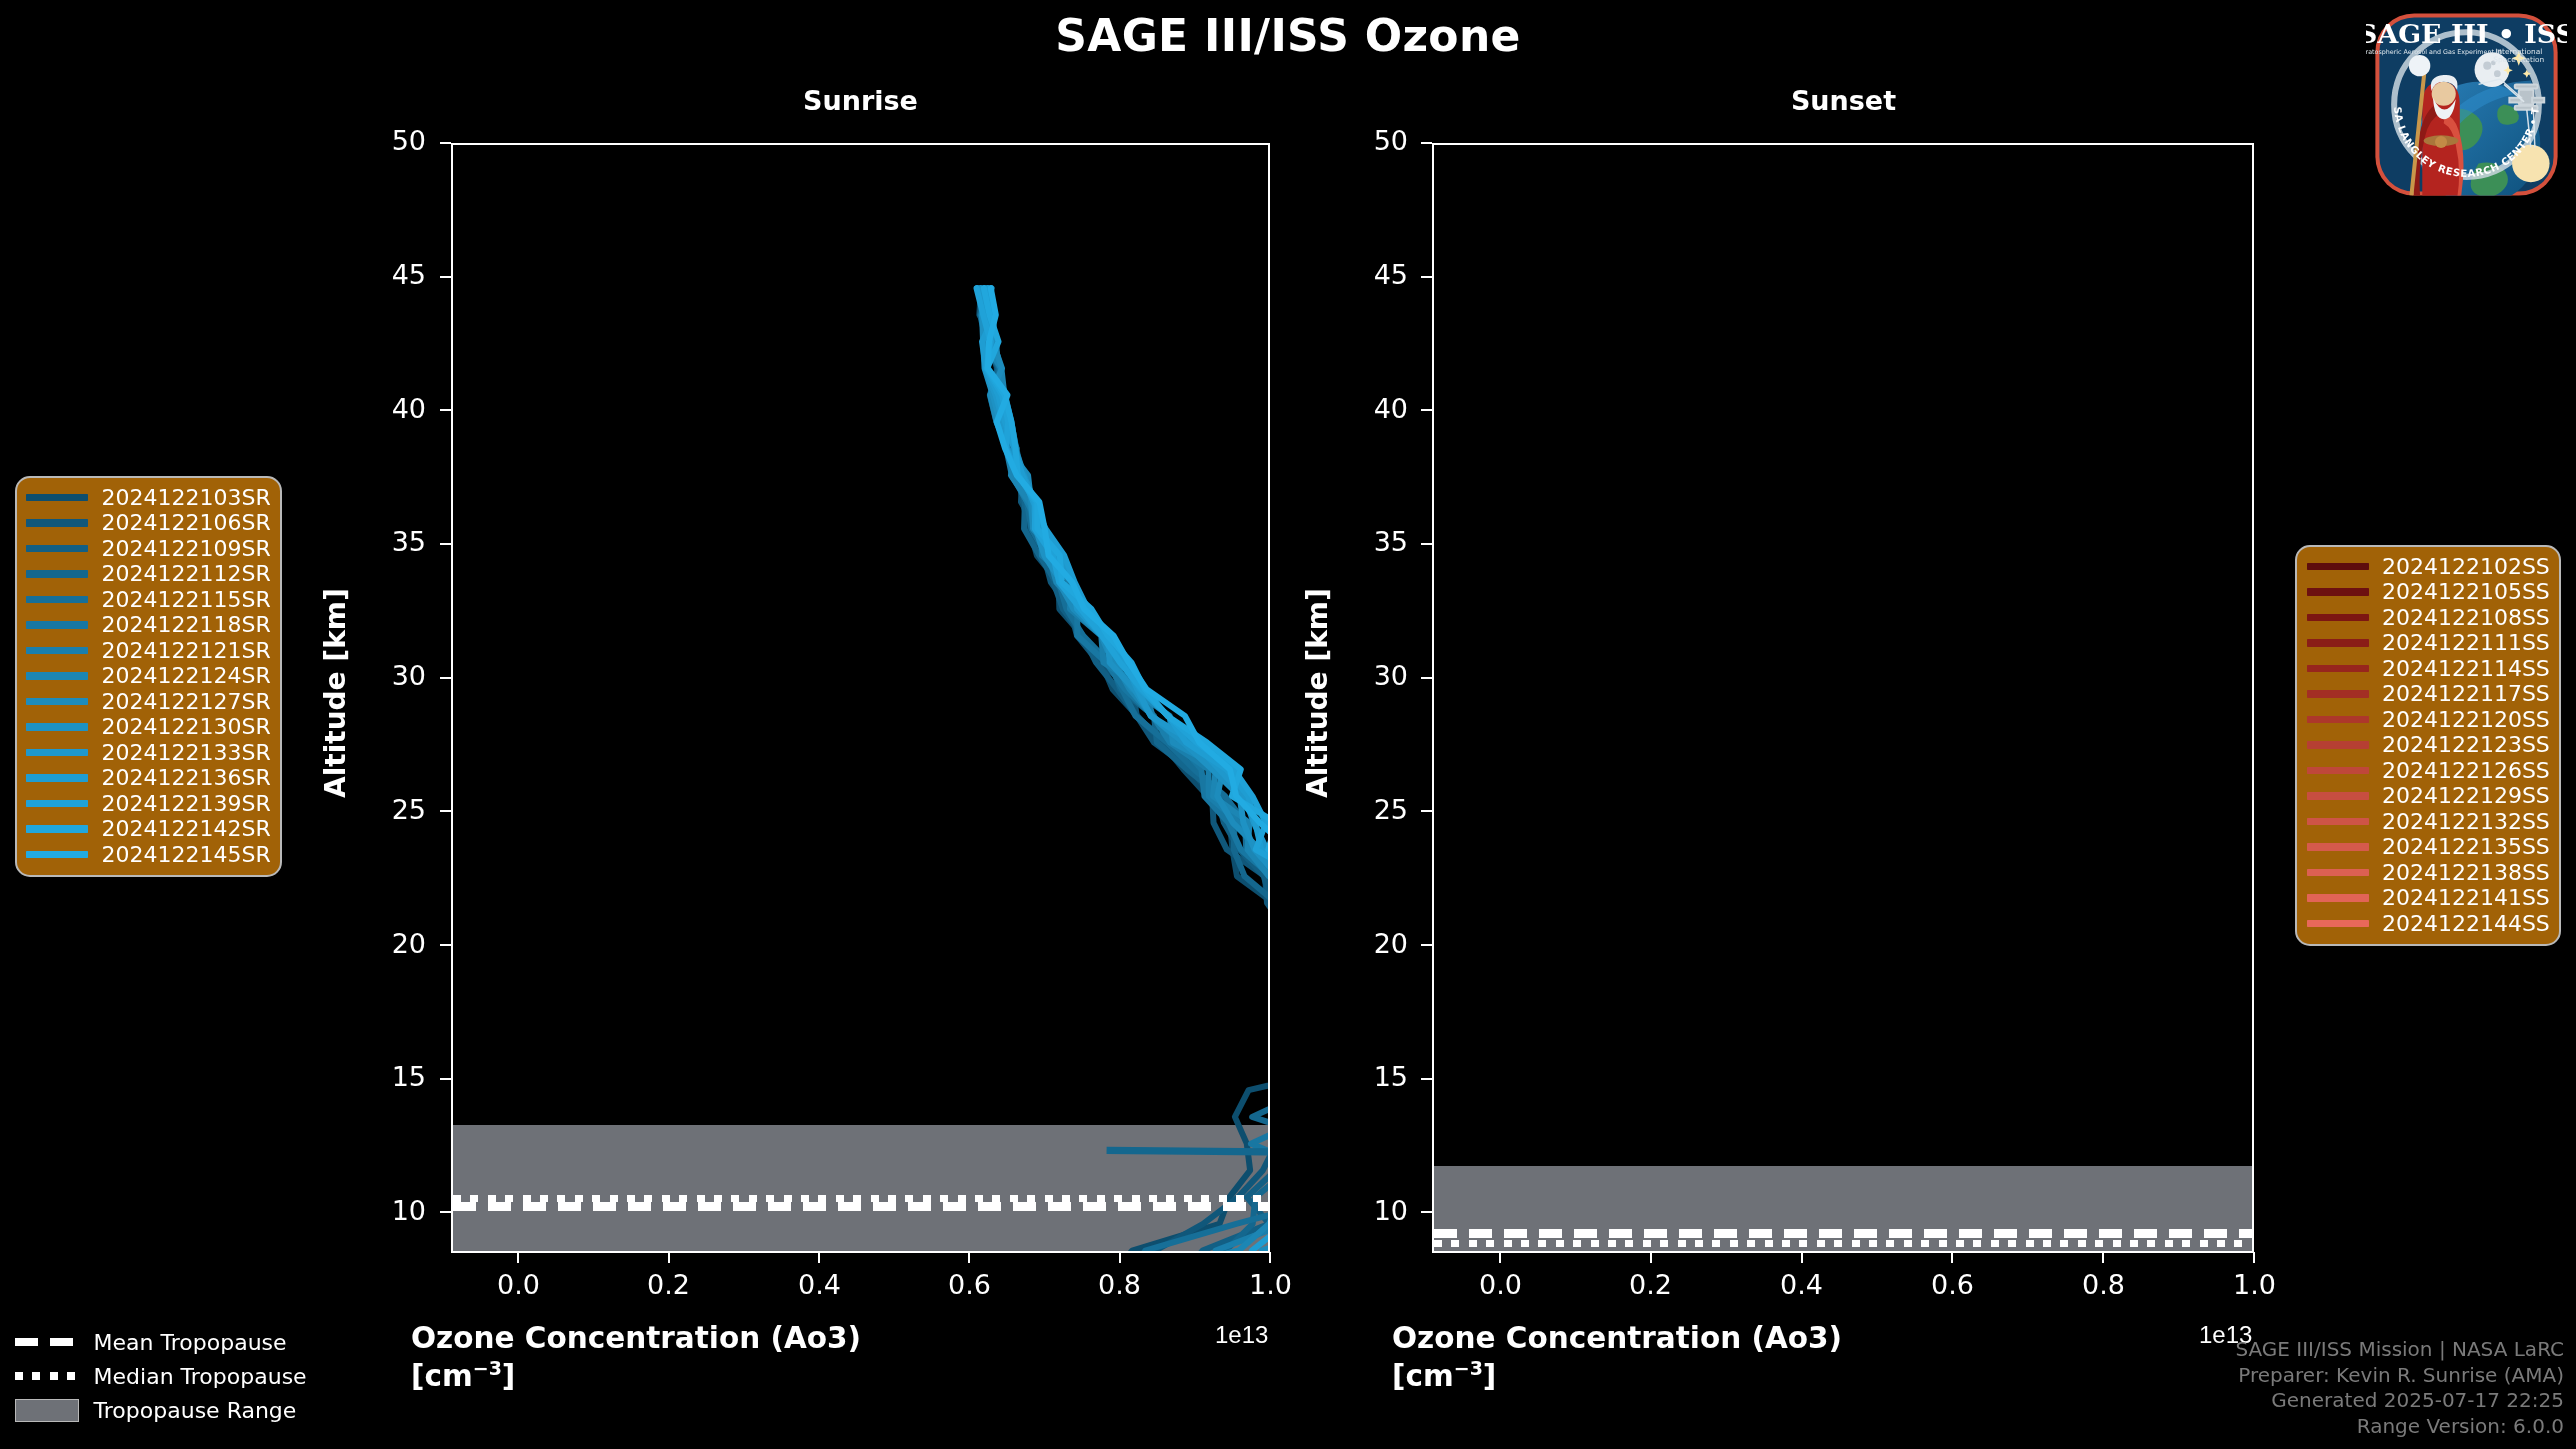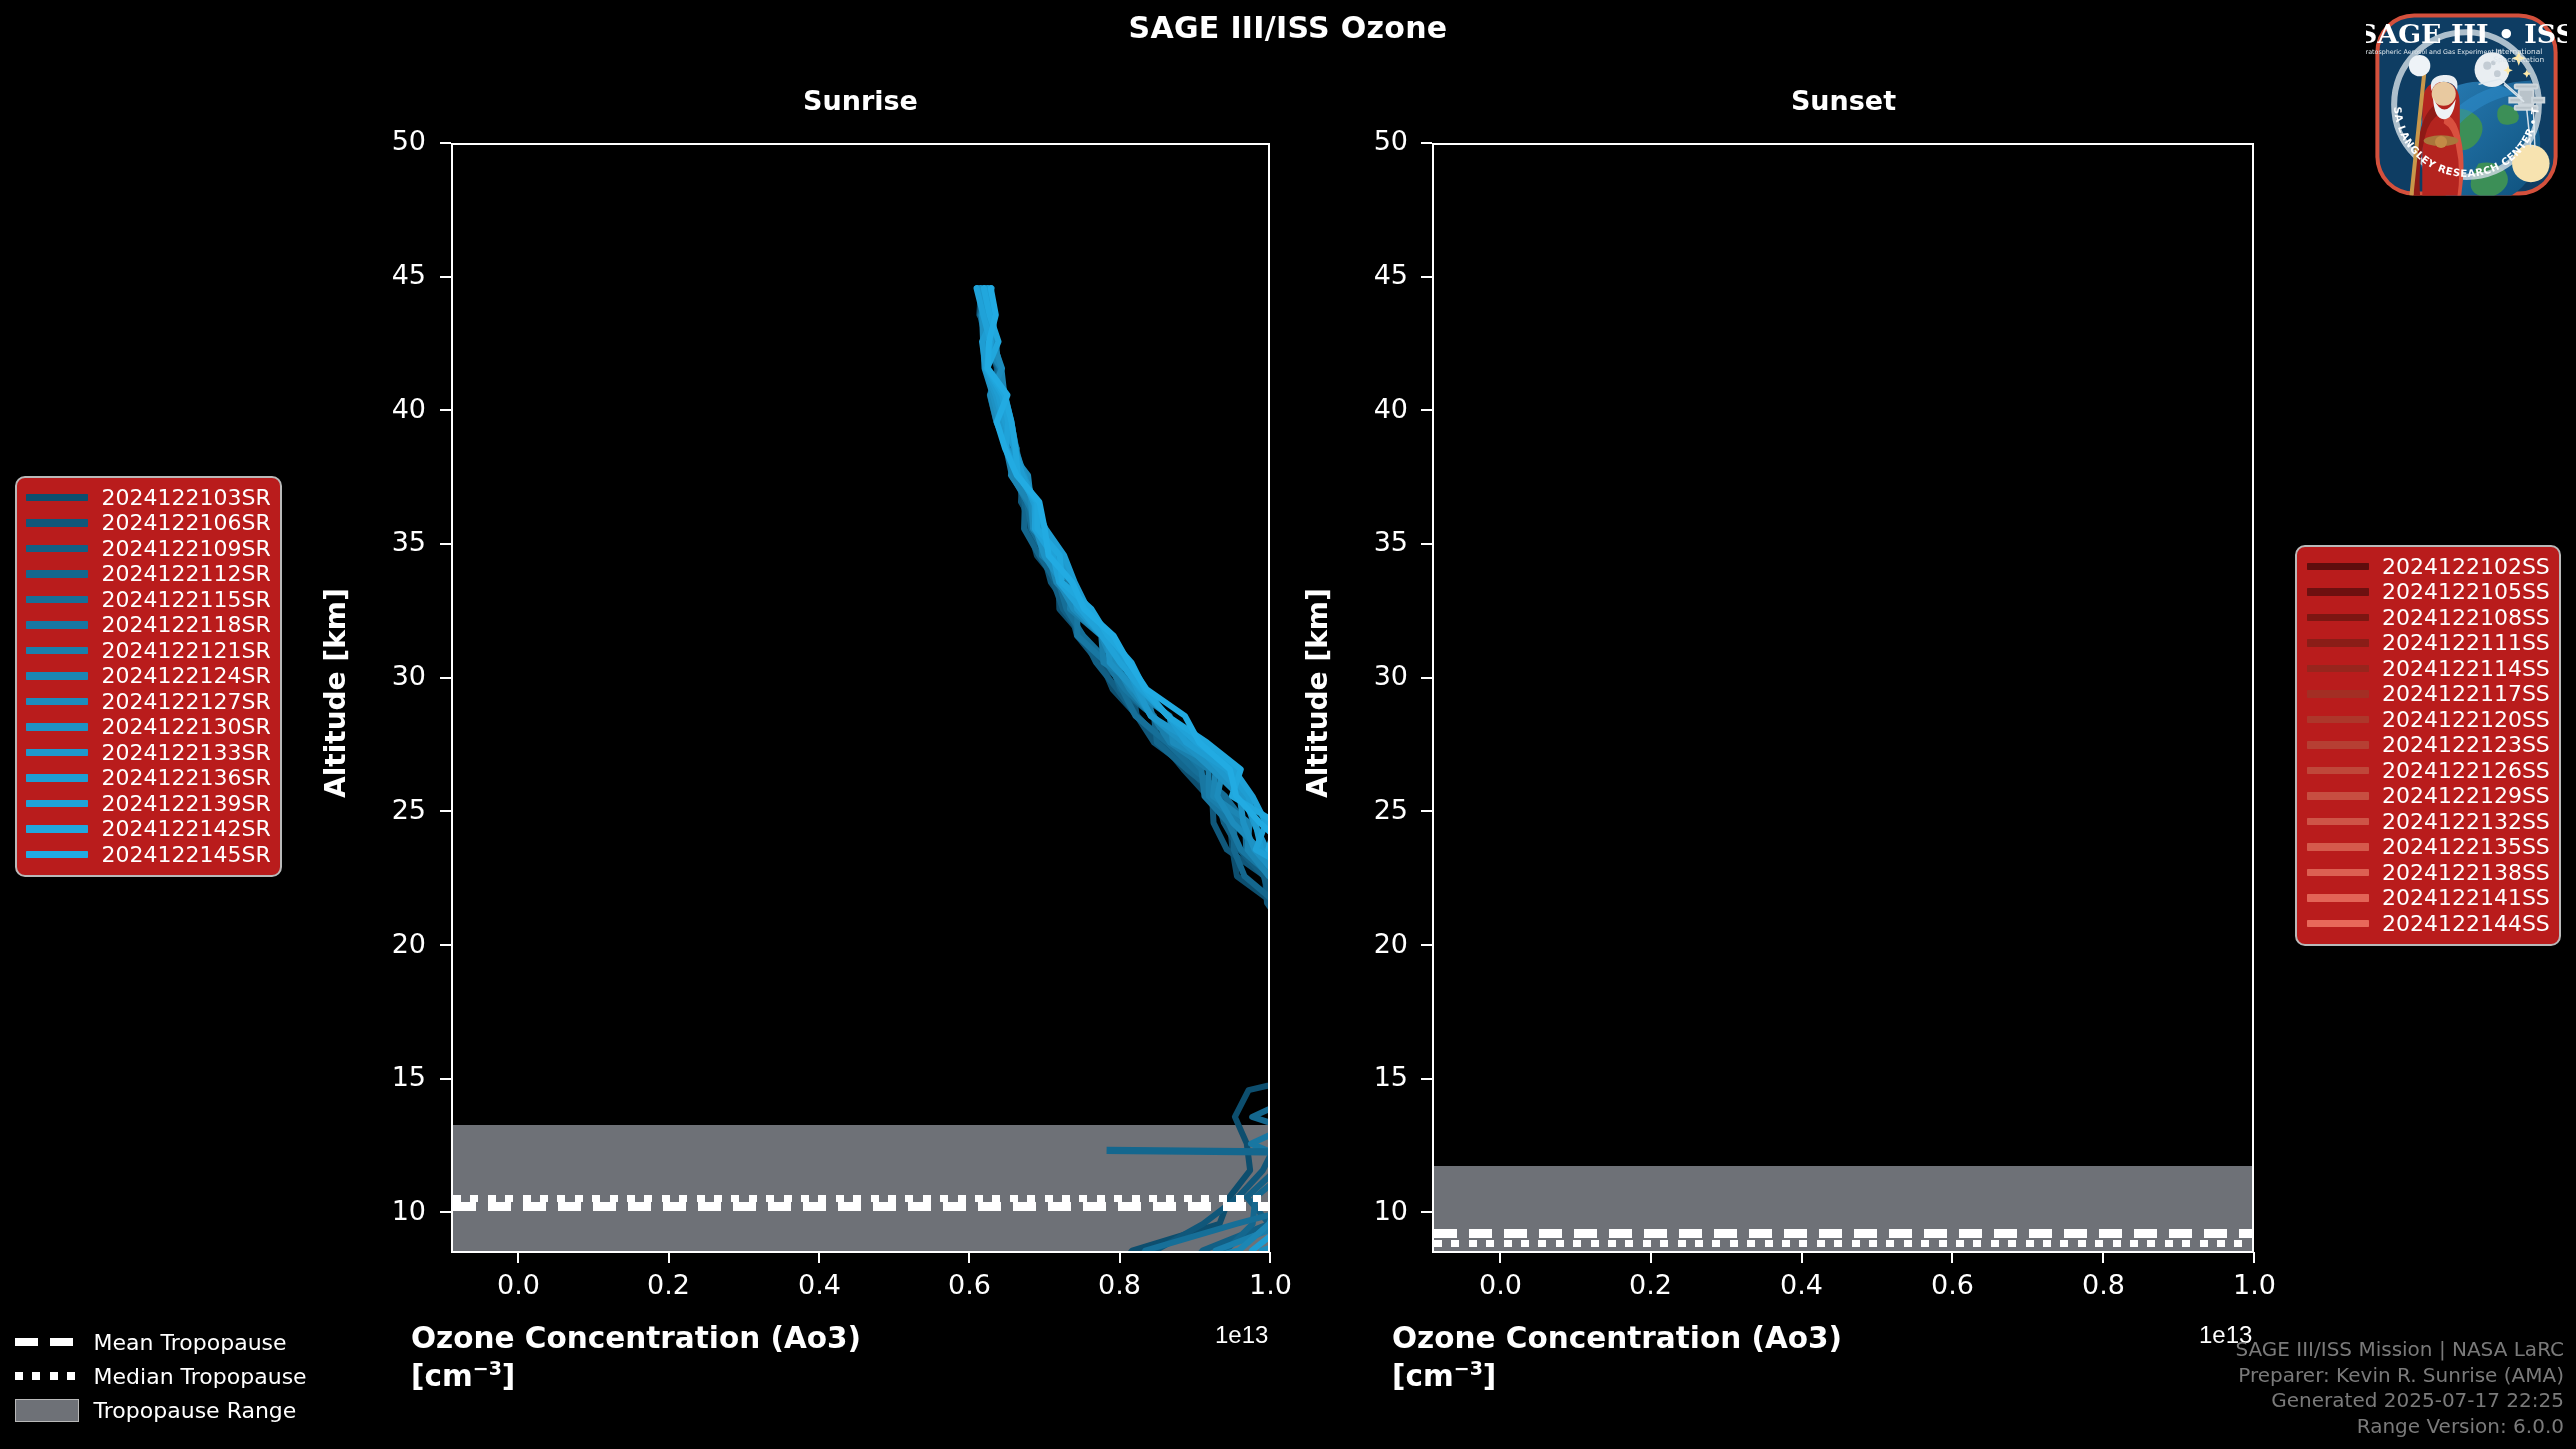--- a/index.html
+++ b/index.html
@@ -3,21 +3,21 @@
 <meta charset="utf-8">
 <style>
   html,body{margin:0;padding:0;background:#000;}
   body{width:2576px;height:1449px;position:relative;overflow:hidden;
        font-family:"DejaVu Sans",sans-serif;color:#fff;}
 
   .abs{position:absolute;}
 
   
   #main-title{left:0;top:12px;width:2576px;text-align:center;
-    font-family:"DejaVu Sans",sans-serif;font-weight:bold;font-size:30px;
+    font-family:"DejaVu Sans",sans-serif;font-weight:bold;font-size:44px;
     line-height:1.08;letter-spacing:0.3px;}
   #main-title div{white-space:nowrap;}
 
   .sub-title{font-family:"DejaVu Sans",sans-serif;font-weight:bold;
     font-size:27px;text-align:center;white-space:nowrap;}
 
   
   .axes{position:absolute;border:2px solid #ffffff;box-sizing:border-box;
         background:#000;overflow:hidden;}
 
@@ -40,22 +40,22 @@
     transform-origin:0 0;transform:rotate(-90deg);white-space:nowrap;
     font-family:"DejaVu Sans",sans-serif;}
   .xlabel{position:absolute;text-align:left;font-size:29.5px;font-weight:bold;
     line-height:1.25;font-family:"DejaVu Sans",sans-serif;}
   .xlabel .unit{font-size:29.5px;}
   .xlabel sup{font-size:19px;vertical-align:super;}
   .offsetlabel{position:absolute;font-size:24px;white-space:nowrap;
     font-family:Liberation Sans, sans-serif;}
 
   
-  .legend-box{position:absolute;border:2px solid #b9b9b9;border-radius:10px;
-    background:#b91c1c;box-sizing:border-box;padding:6.7px 9.4px 8px 9.4px;}
+  .legend-box{position:absolute;border:2px solid #b9b9b9;border-radius:15px;
+    background:#a16207;box-sizing:border-box;padding:6.7px 9.4px 8px 9.4px;}
   .legend-row{display:flex;align-items:center;height:25.5px;}
   .legend-swatch{width:62px;height:7.4px;margin-right:13.4px;flex:0 0 auto;
     border-radius:0.7px;}
   .legend-label{font-size:22px;white-space:nowrap;
     font-family:"DejaVu Sans",sans-serif;color:#fff;}
 
   #tropo-legend{position:absolute;left:14.8px;top:1325px;}
   #tropo-legend .trow{display:flex;align-items:center;height:34px;}
   #tropo-legend .tlabel{font-size:22px;margin-left:14.8px;white-space:nowrap;}
   .sw-dash{width:64px;height:8.7px;

